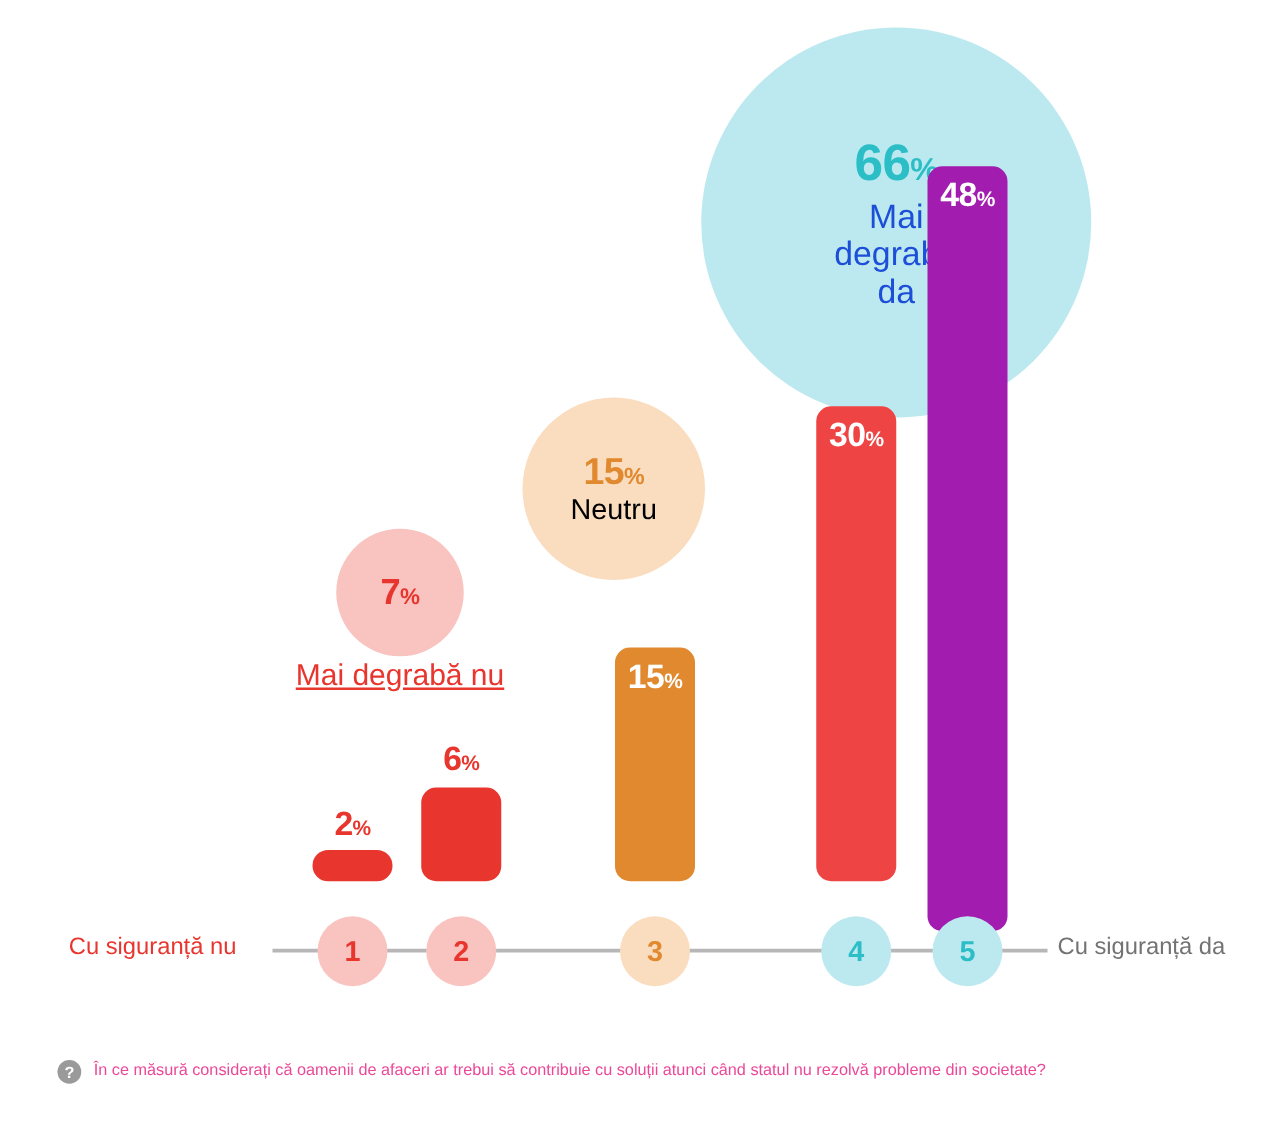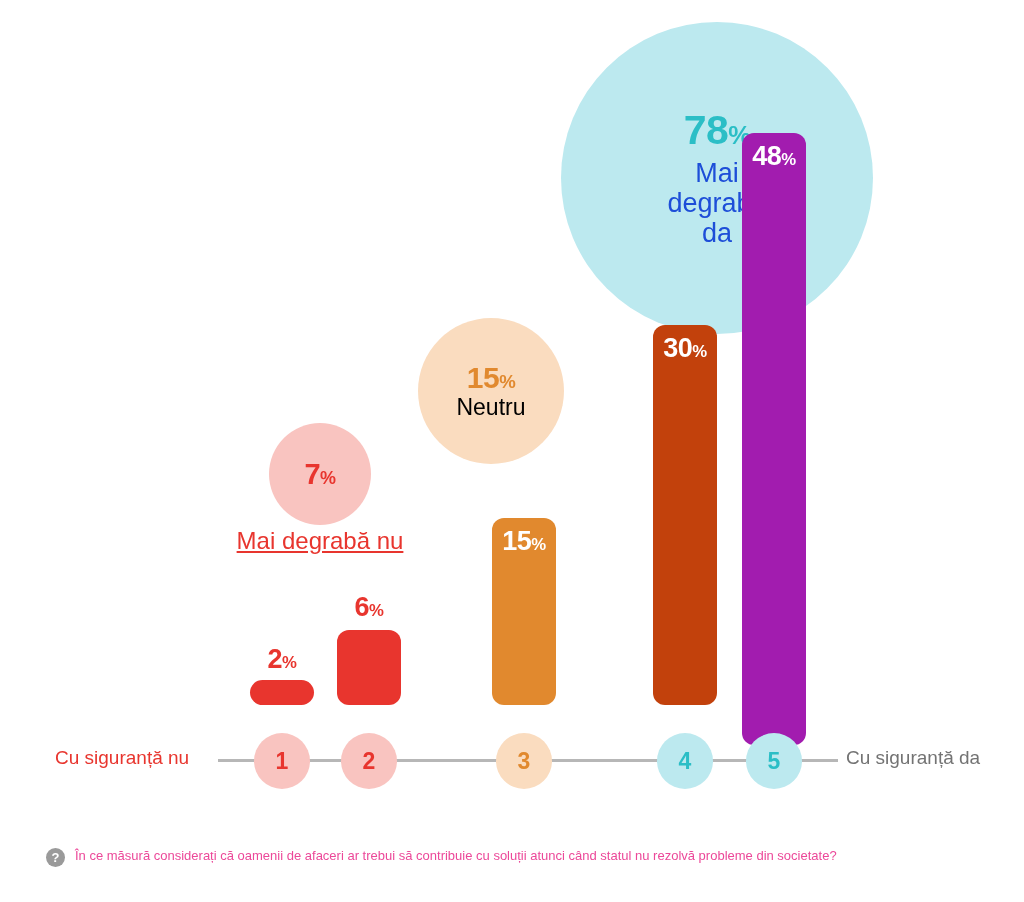--- a/index.html
+++ b/index.html
@@ -176,21 +176,21 @@
     line-height: 1.55;
     color: #ec4899;
   }
 </style>
 </head>
 <body>
 
 <div id="chart-stage">
 
   <div class="bubble bubble-yes">
-    <div class="bubble-pct"><span>78</span><span class="sign">%</span></div>
+    <div class="bubble-pct"><span>66</span><span class="sign">%</span></div>
     <div class="bubble-label">
       <div>Mai</div>
       <div>degrabă</div>
       <div>da</div>
     </div>
   </div>
 
   <div class="bubble bubble-neutral">
     <div class="bubble-pct"><span>15</span><span class="sign">%</span></div>
     <div class="bubble-label">Neutru</div>
@@ -204,21 +204,21 @@
   <div class="bar-value-above" style="left:250px; top:644px; width:64px; color:#e8352e;"><span>2</span><span class="sign">%</span></div>
   <div class="bar" style="left:250px; top:680px; width:64px; height:25px; background:#e8352e; border-radius:13px;"></div>
 
   <div class="bar-value-above" style="left:337px; top:592px; width:64px; color:#e8352e;"><span>6</span><span class="sign">%</span></div>
   <div class="bar" style="left:337px; top:630px; width:64px; height:75px; background:#e8352e;"></div>
 
   <div class="bar" style="left:492px; top:518px; width:64px; height:187px; background:#e1892e;">
     <div class="bar-value-inside"><span>15</span><span class="sign">%</span></div>
   </div>
 
-  <div class="bar" style="left:653px; top:325px; width:64px; height:380px; background:#c2410c;">
+  <div class="bar" style="left:653px; top:325px; width:64px; height:380px; background:#ef4444;">
     <div class="bar-value-inside"><span>30</span><span class="sign">%</span></div>
   </div>
 
   <div class="bar" style="left:742px; top:93px; width:64px; height:612px; background:#a21caf;margin-top:40px;">
     <div class="bar-value-inside"><span>48</span><span class="sign">%</span></div>
   </div>
 
   <div class="axis-line"></div>
 
   <div class="axis-end-label axis-end-left">Cu siguranță nu</div>

